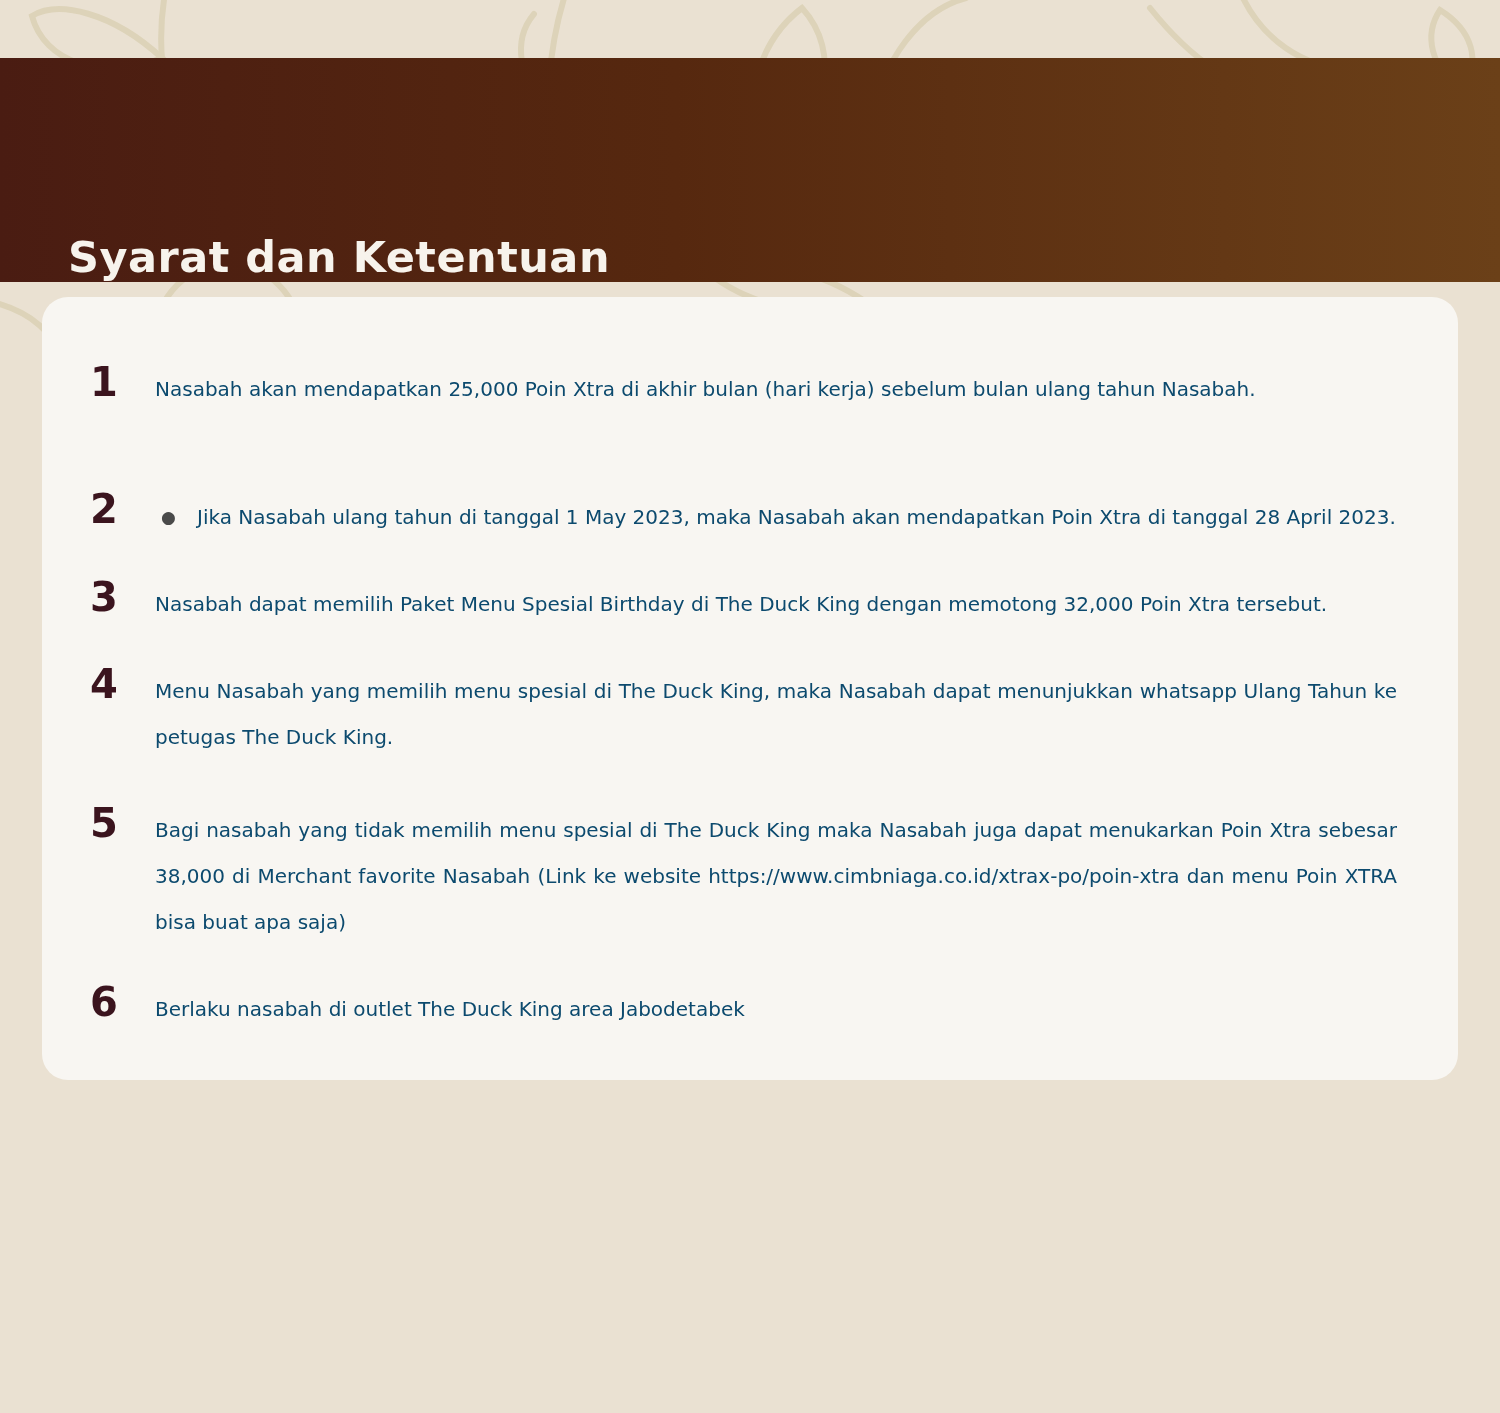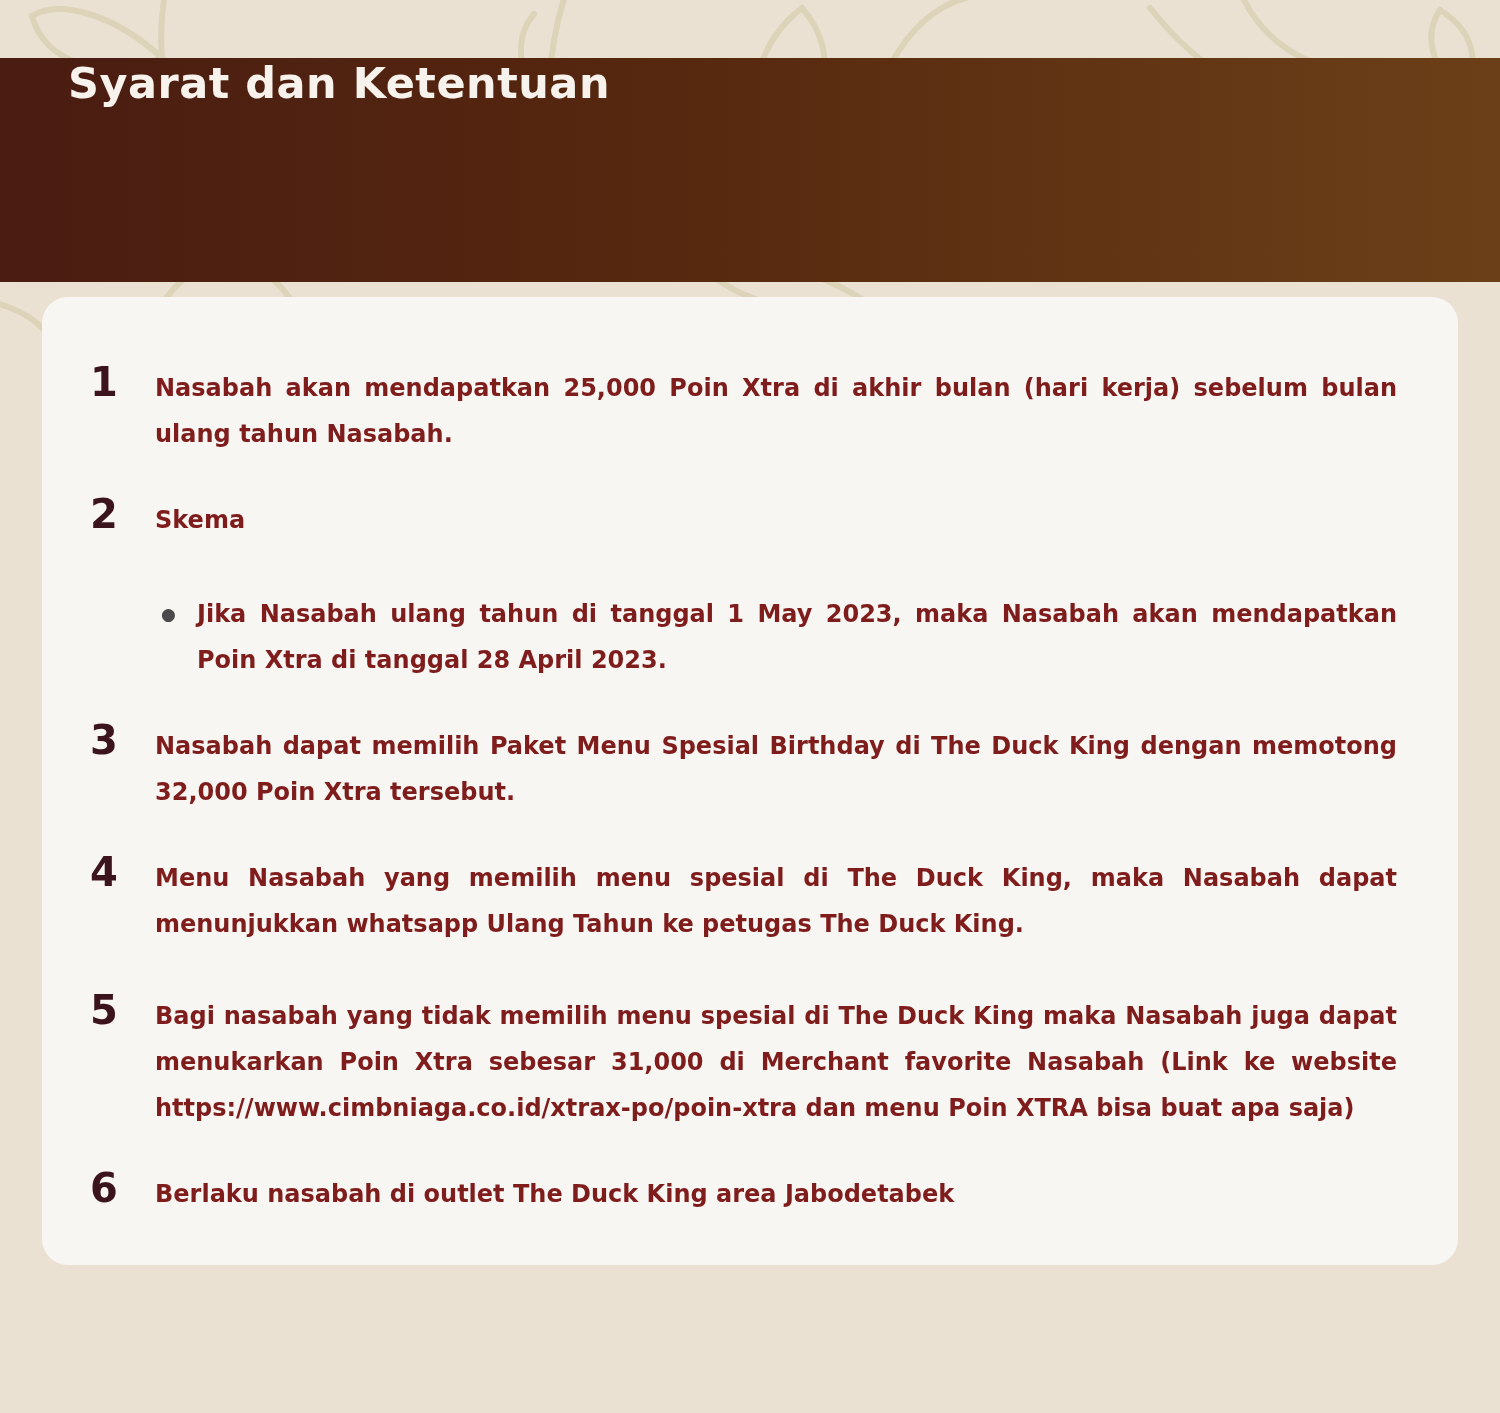--- a/index.html
+++ b/index.html
@@ -20,21 +20,21 @@
   }
 
   
   .header {
     position: absolute;
     top: 58px; left: 0;
     width: 1500px; height: 224px;
     background: linear-gradient(90deg, #4A1C12 0%, #56280F 45%, #6B4018 100%);
     z-index: 2;
     display: flex;
-    align-items: flex-start;
+    align-items: flex-end;
   }
   .header h1 {
     margin: 0 0 0 68px;
     color: #F7F3EC;
     font-size: 43px;
     font-weight: bold;
     letter-spacing: 0.5px;
   }
 
   
@@ -62,26 +62,25 @@
     width: 65px;
     font-size: 40px;
     font-weight: bold;
     color: #3B141E;
     line-height: 46px;
   }
   .txt { flex: 1 1 auto; min-width: 0; }
 
   .para {
     margin: 0;
-    font-size: 24px;
+    font-size: 20px;
     line-height: 46px;
-    color: #7f1d1d;
+    color: #0c4a6e;
     text-align: justify;
     overflow-wrap: break-word;
-    font-weight: bold;
   }
 
   .bullets { margin-top: 14px; }
   .bullet-row { display: flex; align-items: flex-start; margin-top: 48px; }
   .bullet-row::before {
     content: "\25CF";
     flex: 0 0 42px;
     width: 42px;
     box-sizing: border-box;
     padding-left: 6px;
@@ -126,21 +125,20 @@
   <div class="row">
     <div class="num">1</div>
     <div class="txt">
       <p class="para">Nasabah akan mendapatkan 25,000 Poin Xtra di akhir bulan (hari kerja) sebelum bulan ulang tahun Nasabah.</p>
     </div>
   </div>
 
   <div class="row">
     <div class="num">2</div>
     <div class="txt">
-      <p class="para">Skema</p>
       <div class="bullets">
         <div class="bullet-row">
           <p class="para">Jika Nasabah ulang tahun di tanggal 1 May 2023, maka Nasabah akan mendapatkan Poin Xtra di tanggal 28 April 2023.</p>
         </div>
       </div>
     </div>
   </div>
 
   <div class="row">
     <div class="num">3</div>
@@ -152,21 +150,21 @@
   <div class="row gap-lg">
     <div class="num">4</div>
     <div class="txt">
       <p class="para">Menu Nasabah yang memilih menu spesial di The Duck King, maka Nasabah dapat menunjukkan whatsapp Ulang Tahun ke petugas The Duck King.</p>
     </div>
   </div>
 
   <div class="row">
     <div class="num">5</div>
     <div class="txt">
-      <p class="para">Bagi nasabah yang tidak memilih menu spesial di The Duck King maka Nasabah juga dapat menukarkan Poin Xtra sebesar 31,000 di Merchant favorite Nasabah (Link ke website https://www.cimbniaga.co.id/xtrax-po/poin-xtra dan menu Poin XTRA bisa buat apa saja)</p>
+      <p class="para">Bagi nasabah yang tidak memilih menu spesial di The Duck King maka Nasabah juga dapat menukarkan Poin Xtra sebesar 38,000 di Merchant favorite Nasabah (Link ke website https://www.cimbniaga.co.id/xtrax-po/poin-xtra dan menu Poin XTRA bisa buat apa saja)</p>
     </div>
   </div>
 
   <div class="row">
     <div class="num">6</div>
     <div class="txt">
       <p class="para">Berlaku nasabah di outlet The Duck King area Jabodetabek</p>
     </div>
   </div>
 

